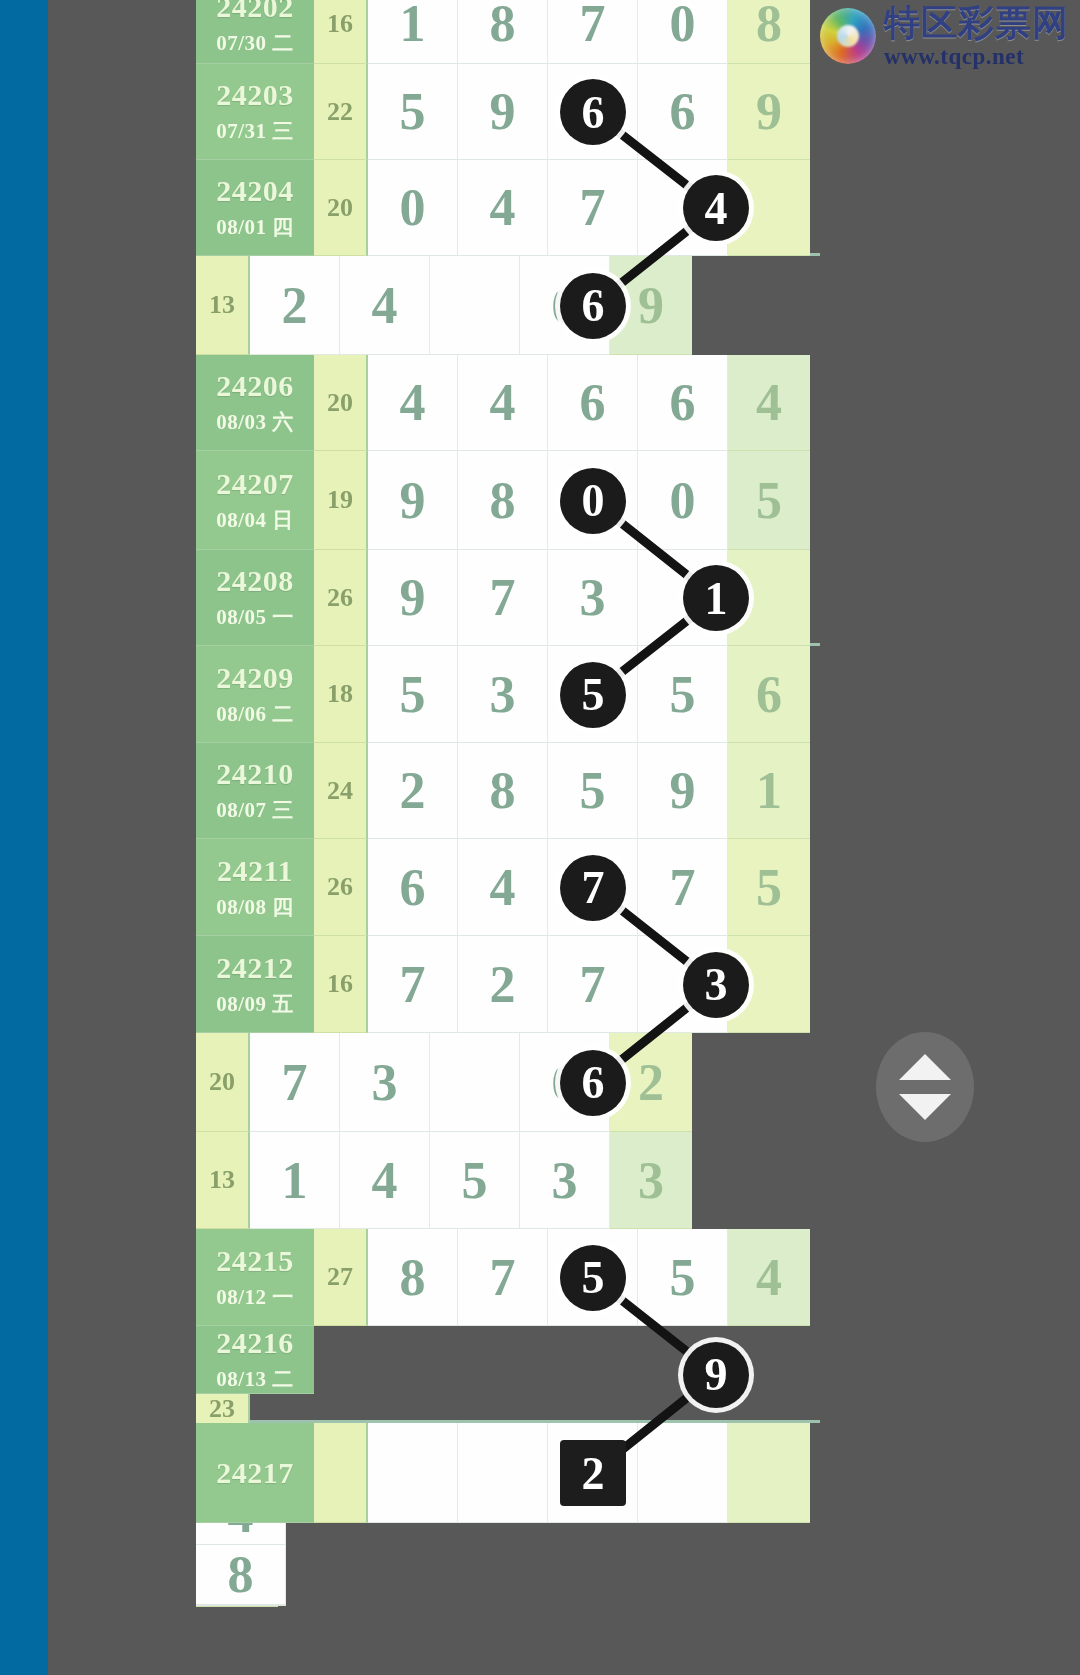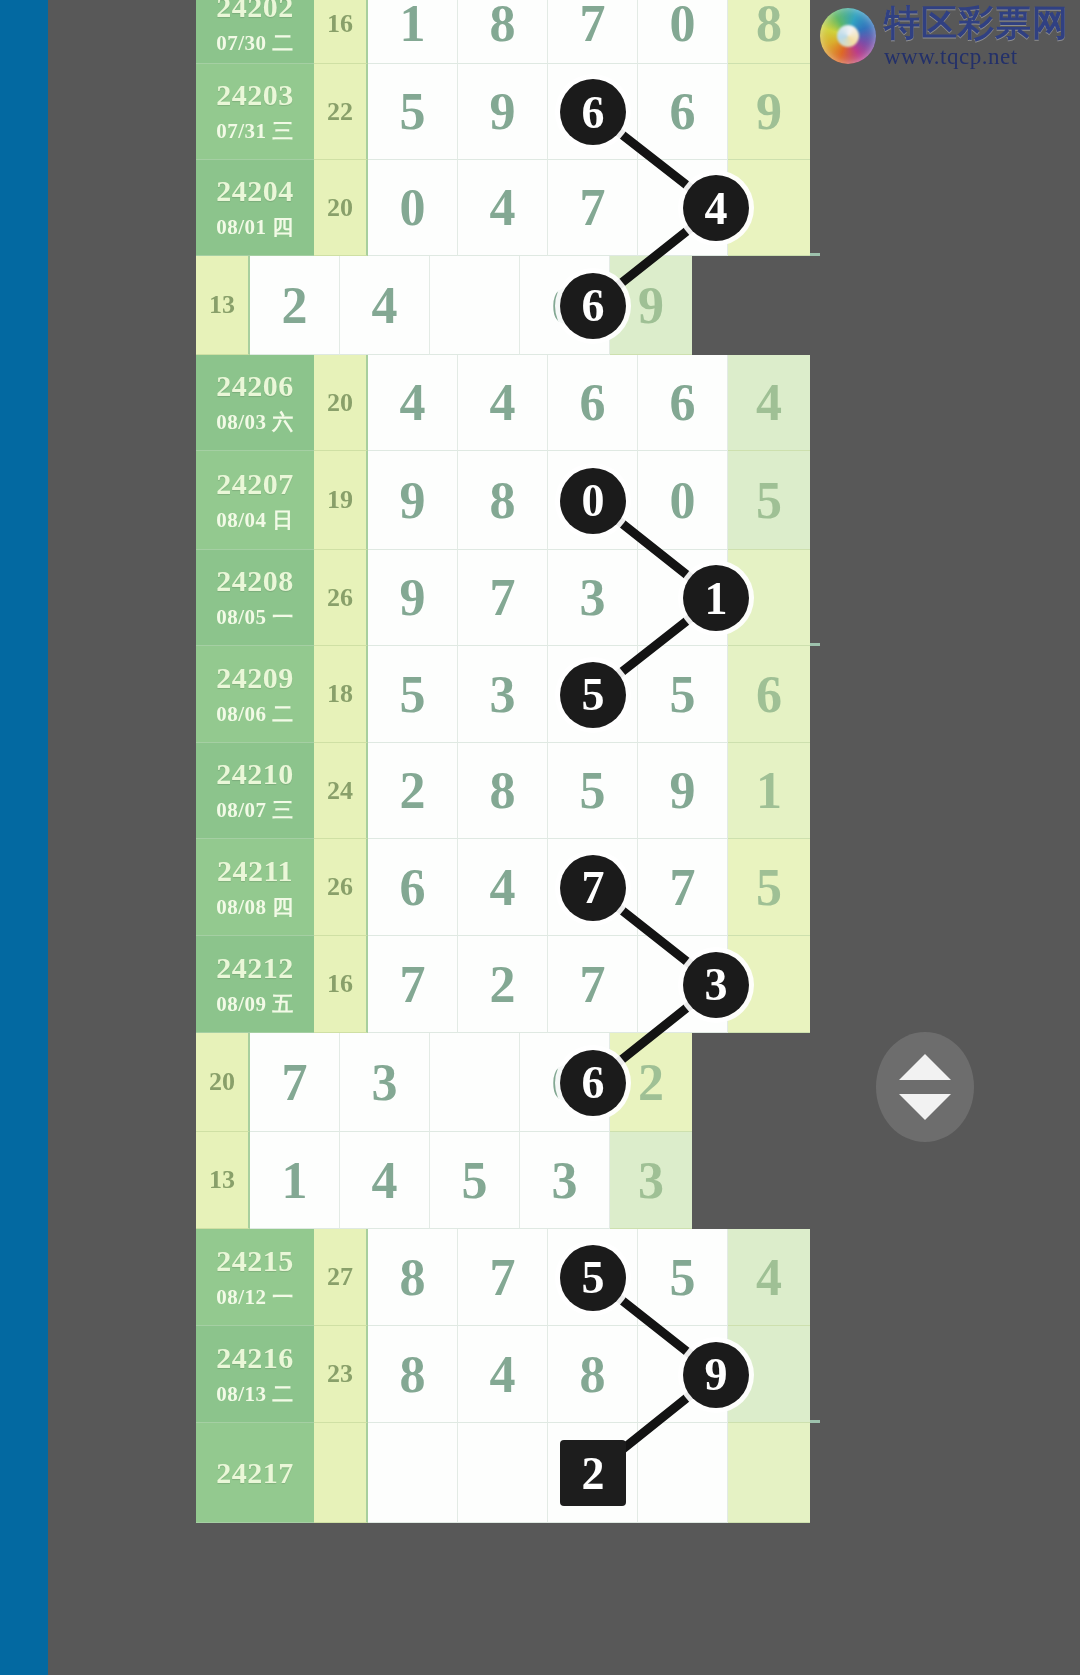--- a/index.html
+++ b/index.html
@@ -36,21 +36,21 @@
     filter:blur(1px);
   }
   #wm-text{display:flex;flex-direction:column;line-height:1;}
   #wm-cn{
     font-family:"DejaVu Sans","Liberation Sans",sans-serif;
     font-size:36px;font-weight:bold;color:#2e3f86;letter-spacing:1px;
     text-shadow:0 1px 0 rgba(255,255,255,.35);
   }
   #wm-url{
     font-family:"Liberation Serif","DejaVu Serif",serif;
-    font-size:23px;font-weight:normal;color:#1f2d6b;margin-top:4px;letter-spacing:.5px;
+    font-size:23px;font-weight:bold;color:#1f2d6b;margin-top:4px;letter-spacing:.5px;
   }
   
   #table{
     position:absolute;left:148px;top:0;width:624px;
     border-collapse:separate;border-spacing:0;
   }
   .row{position:relative;display:flex;width:624px;box-sizing:border-box;}
   .row.sep{box-shadow:inset 0 -3px 0 0 #9dc2ad;}
 
   .c-issue{
@@ -263,21 +263,21 @@
             <span class="issue-no">24215</span>
             <span class="issue-date">08/12 一</span>
           </div>
           <div class="c-sum">27</div>
           <div class="c-d">8</div>
           <div class="c-d">7</div>
           <div class="c-d"></div>
           <div class="c-d">5</div>
           <div class="c-last g2">4</div>
         </div>
-        <div class="row sep" style="height: 97px; position: absolute; top: 1326px;">
+        <div class="row sep" style="height: 97px; position: absolute; top: 1326px; flex-direction: column;">
           <div class="c-issue">
             <span class="issue-no">24216</span>
             <span class="issue-date">08/13 二</span>
           </div>
           <div class="c-sum">23</div>
           <div class="c-d">8</div>
           <div class="c-d">4</div>
           <div class="c-d">8</div>
           <div class="c-d"></div>
           <div class="c-last g2"></div>

